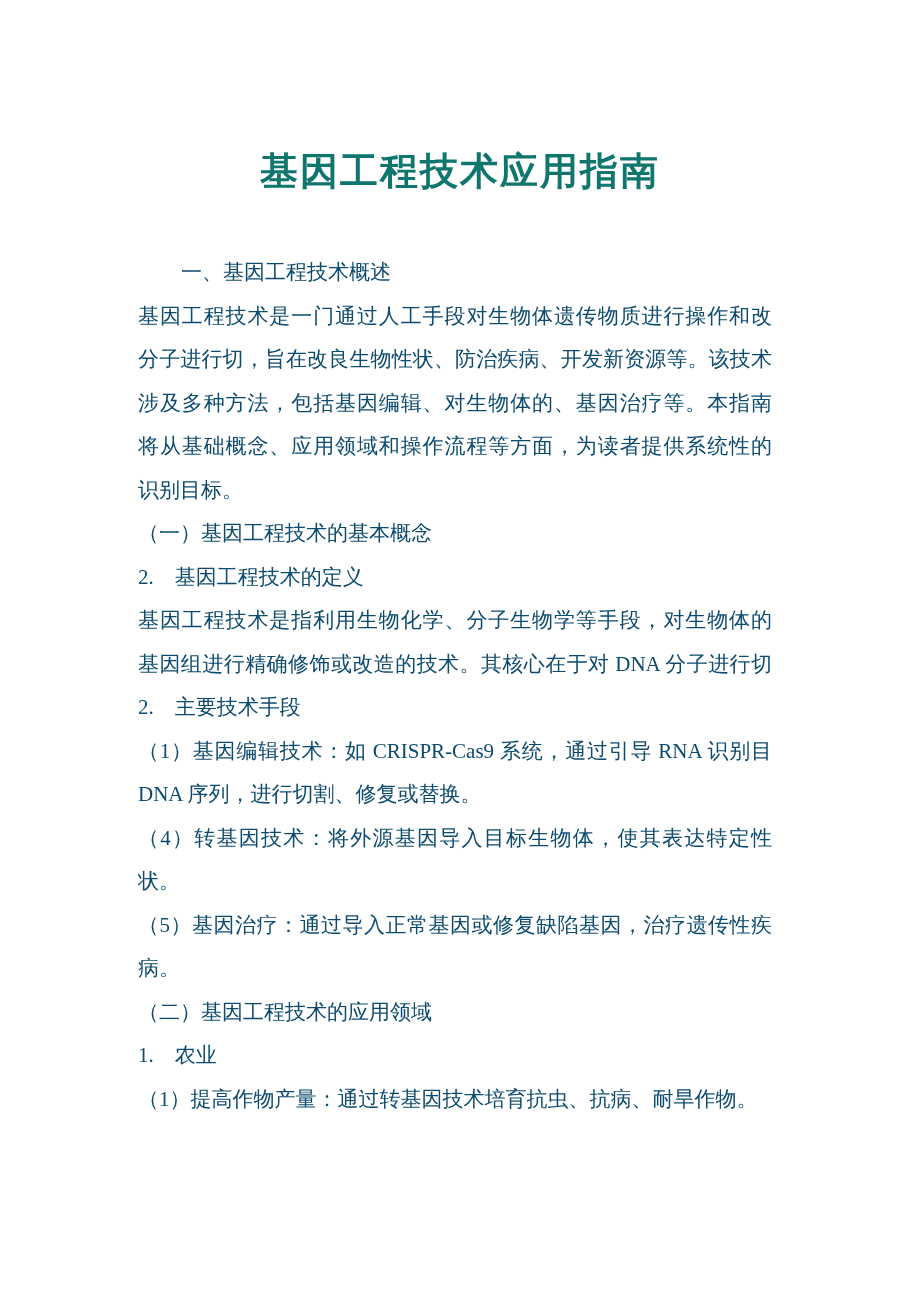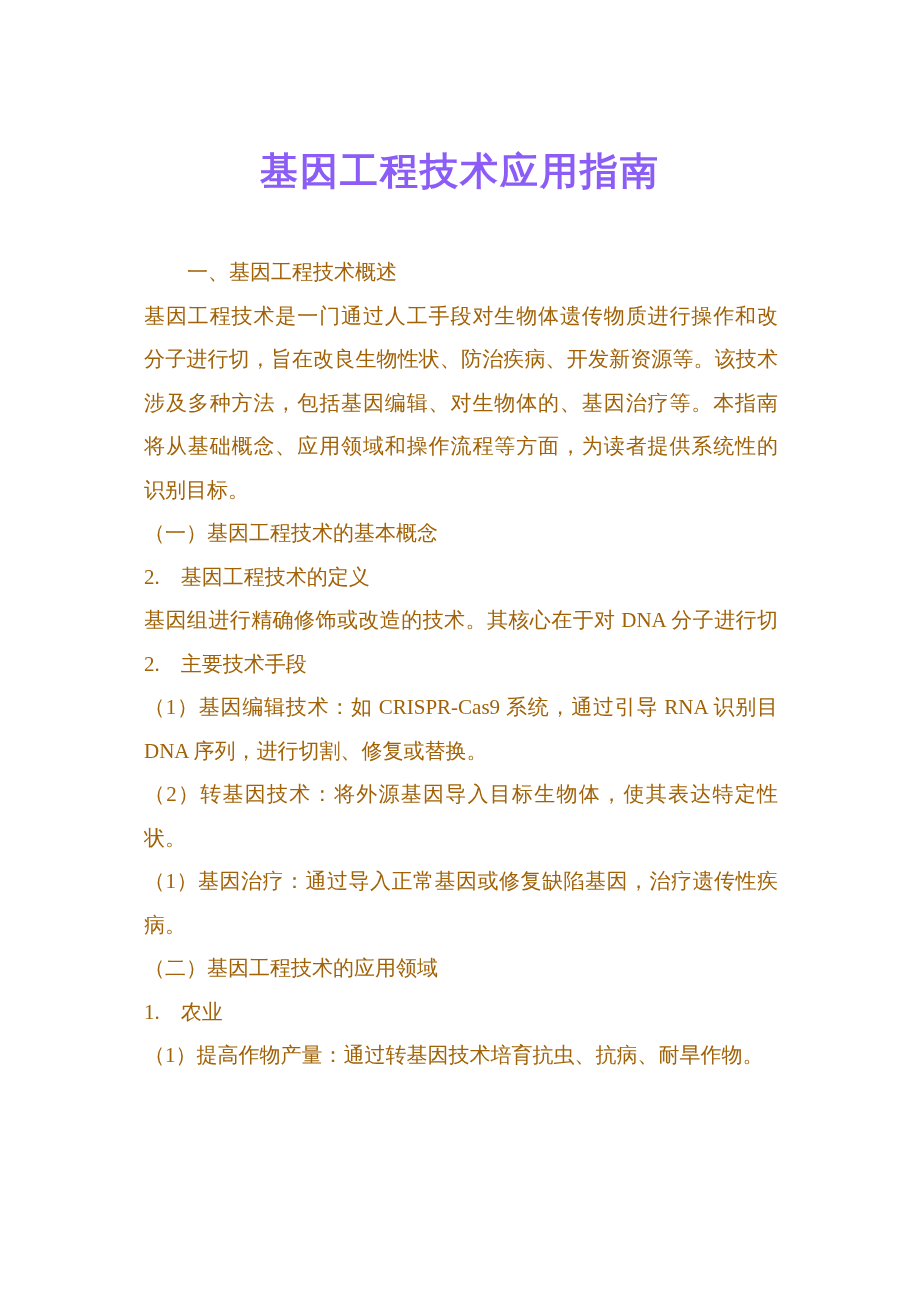--- a/index.html
+++ b/index.html
@@ -17,28 +17,28 @@
   .doc-title {
     position: absolute;
     left: 0; top: 148px;
     width: 920px;
     text-align: center;
     font-family: "Liberation Sans", "DejaVu Sans", sans-serif;
     font-weight: 700;
     font-size: 38px;
     line-height: 46px;
     letter-spacing: 2px;
-    color: #8b5cf6;
+    color: #0f766e;
     white-space: nowrap;
   }
   .body-col {
     position: absolute;
-    left: 144px; top: 251px;
+    left: 138px; top: 251px;
     width: 634px;
-    color: #a16207;
+    color: #0c4a6e;
   }
   .line {
     font-size: 21px;
     line-height: 43.5px;
     height: 43.5px;
     overflow: hidden;
     text-align: justify;
     text-align-last: justify;
     white-space: normal;
   }
@@ -71,39 +71,40 @@
 
     <div class="block">
       <div class="line last">（一）基因工程技术的基本概念</div>
     </div>
 
     <div class="block">
       <div class="line last">2.　基因工程技术的定义</div>
     </div>
 
     <div class="block">
+      <div class="line">基因工程技术是指利用生物化学、分子生物学等手段，对生物体的</div>
       <div class="line">基因组进行精确修饰或改造的技术。其核心在于对 DNA 分子进行切</div>
     </div>
 
     <div class="block">
       <div class="line last">2.　主要技术手段</div>
     </div>
 
     <div class="block">
       <div class="line">（1）基因编辑技术：如 CRISPR-Cas9 系统，通过引导 RNA 识别目标</div>
       <div class="line last">DNA 序列，进行切割、修复或替换。</div>
     </div>
 
     <div class="block">
-      <div class="line">（2）转基因技术：将外源基因导入目标生物体，使其表达特定性</div>
+      <div class="line">（4）转基因技术：将外源基因导入目标生物体，使其表达特定性</div>
       <div class="line last">状。</div>
     </div>
 
     <div class="block">
-      <div class="line">（1）基因治疗：通过导入正常基因或修复缺陷基因，治疗遗传性疾</div>
+      <div class="line">（5）基因治疗：通过导入正常基因或修复缺陷基因，治疗遗传性疾</div>
       <div class="line last">病。</div>
     </div>
 
     <div class="block">
       <div class="line last">（二）基因工程技术的应用领域</div>
     </div>
 
     <div class="block">
       <div class="line last">1.　农业</div>
     </div>

